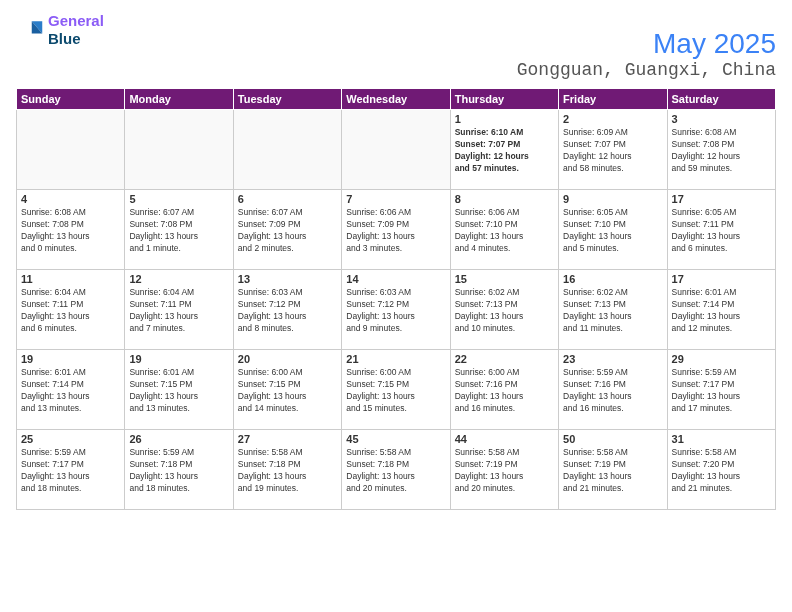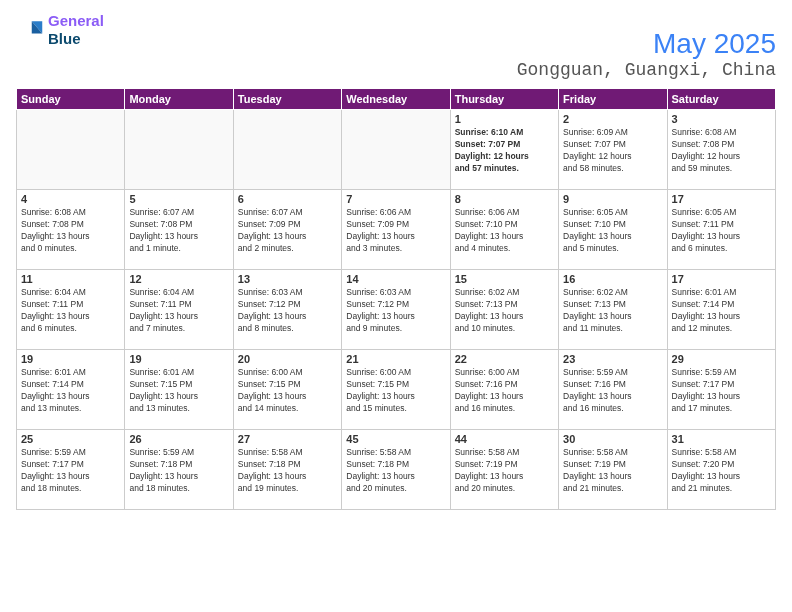--- a/index.html
+++ b/index.html
@@ -335,21 +335,21 @@
 and 20 minutes.</div>
           </td>
           <td>
             <span class="day-number">44</span>
             <div class="day-info" style="white-space: pre-line;">Sunrise: 5:58 AM
 Sunset: 7:19 PM
 Daylight: 13 hours
 and 20 minutes.</div>
           </td>
           <td>
-            <span class="day-number">30</span>
+            <span class="day-number">50</span>
             <div class="day-info" style="white-space: pre-line;">Sunrise: 5:58 AM
 Sunset: 7:19 PM
 Daylight: 13 hours
 and 21 minutes.</div>
           </td>
           <td>
             <span class="day-number">31</span>
             <div class="day-info" style="white-space: pre-line;">Sunrise: 5:58 AM
 Sunset: 7:20 PM
 Daylight: 13 hours

